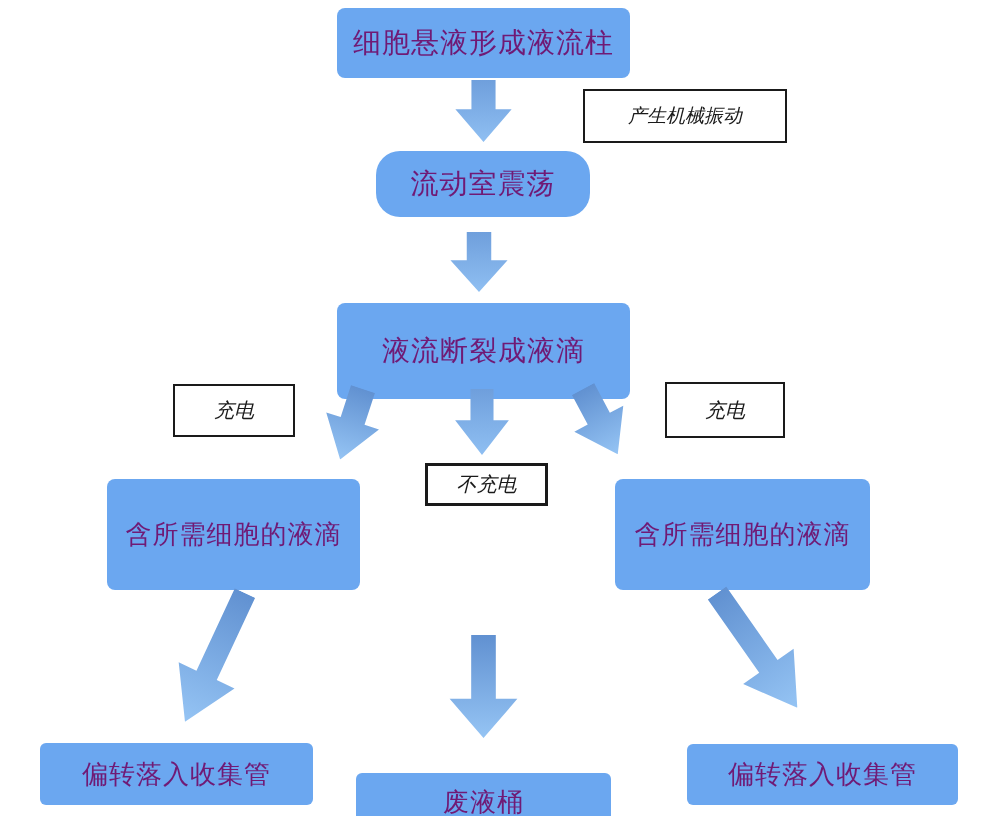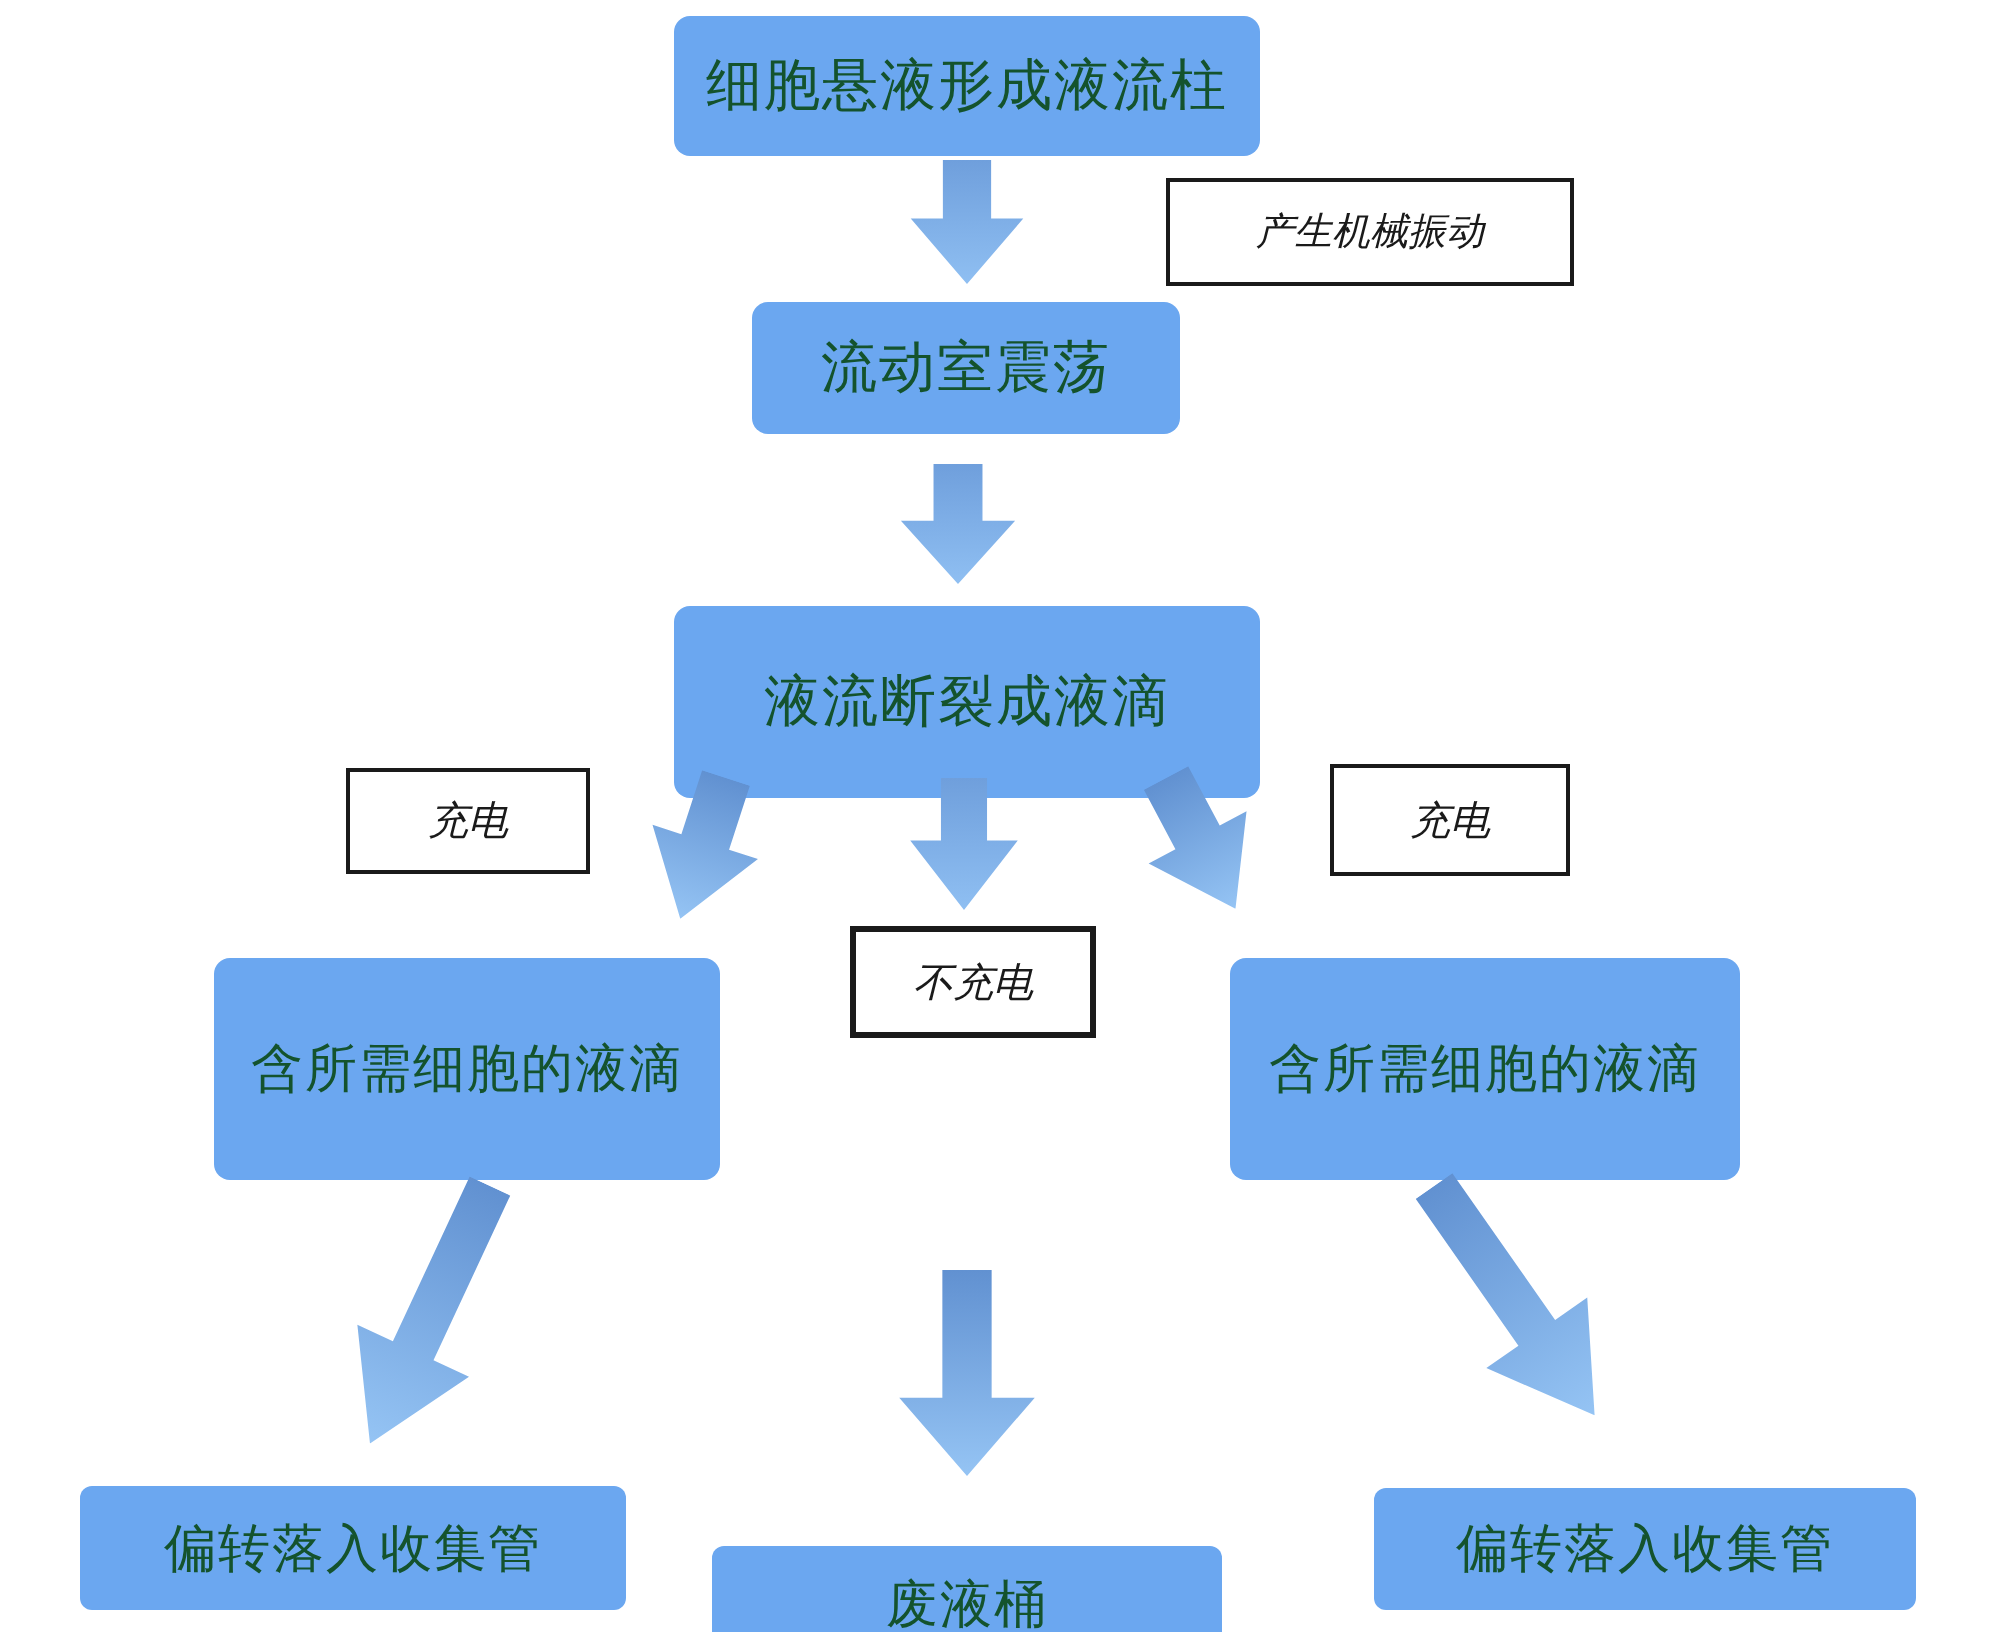--- a/index.html
+++ b/index.html
@@ -11,32 +11,32 @@
   .canvas {
     position: relative;
     width: 1000px;
     height: 816px;
     background: #ffffff;
     overflow: hidden;
   }
   .node {
     position: absolute;
     background: #6BA7F0;
-    color: #14532d;
+    color: #701a75;
     border-radius: 8px;
     display: flex;
     align-items: center;
     justify-content: center;
     text-align: center;
     font-size: 27px;
     letter-spacing: 1px;
     box-sizing: border-box;
   }
   .node-top      { left: 337px; top: 8px;   width: 293px; height: 70px;  font-size: 28px; }
-  .node-chamber  { left: 376px; top: 151px; width: 214px; height: 66px;  font-size: 28px; }
+  .node-chamber  { left: 376px; top: 151px; width: 214px; height: 66px;  font-size: 28px; border-radius: 24px; }
   .node-breakup  { left: 337px; top: 303px; width: 293px; height: 96px;  font-size: 28px; }
   .node-left     { left: 107px; top: 479px; width: 253px; height: 111px; font-size: 26px; }
   .node-middle   { left: 403px; top: 520px; width: 160px; height: 112px; font-size: 26px;
                    padding: 0 23px; line-height: 1.35; word-break: break-all; }
   .node-right    { left: 615px; top: 479px; width: 255px; height: 111px; font-size: 26px; }
   .node-bleft    { left: 40px;  top: 743px; width: 273px; height: 62px;  font-size: 26px; border-radius: 6px; }
   .node-bmiddle  { left: 356px; top: 773px; width: 255px; height: 58px;  font-size: 26px; border-radius: 6px; }
   .node-bright   { left: 687px; top: 744px; width: 271px; height: 61px;  font-size: 26px; border-radius: 6px; }
 
   .annot {
@@ -48,21 +48,21 @@
     align-items: center;
     justify-content: center;
     text-align: center;
     font-size: 19px;
     box-sizing: border-box;
     font-style: italic;
   }
   .annot-mech    { left: 583px; top: 89px;  width: 204px; height: 54px; }
   .annot-chgL    { left: 173px; top: 384px; width: 122px; height: 53px; font-size: 20px; }
   .annot-chgR    { left: 665px; top: 382px; width: 120px; height: 56px; font-size: 20px; }
-  .annot-nochg   { left: 425px; top: 463px; width: 123px; height: 56px; border-width: 3px; font-size: 20px; }
+  .annot-nochg   { left: 425px; top: 463px; width: 123px; height: 43px; border-width: 3px; font-size: 20px; }
 
   .arrow {
     position: absolute;
     transform-origin: 50% 0;
   }
   .arrow svg { display: block; width: 100%; height: 100%; }
 
   .arr-1 { left: 450px; top: 80px;  width: 67px; height: 62px; }
   .arr-2 { left: 445px; top: 232px; width: 68px; height: 60px; }
   .arr-3 { left: 330px; top: 389px; width: 66px; height: 74px; transform: rotate(18deg); }

